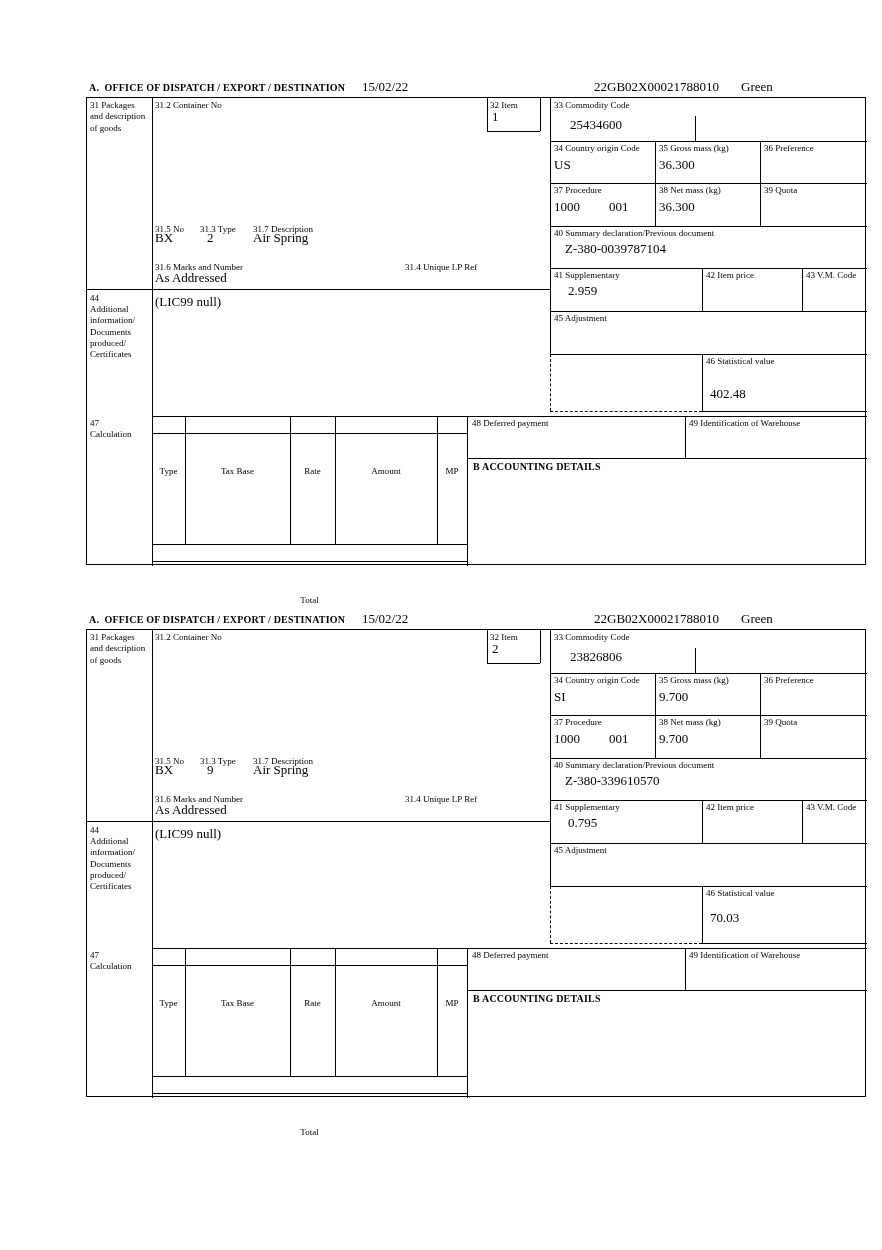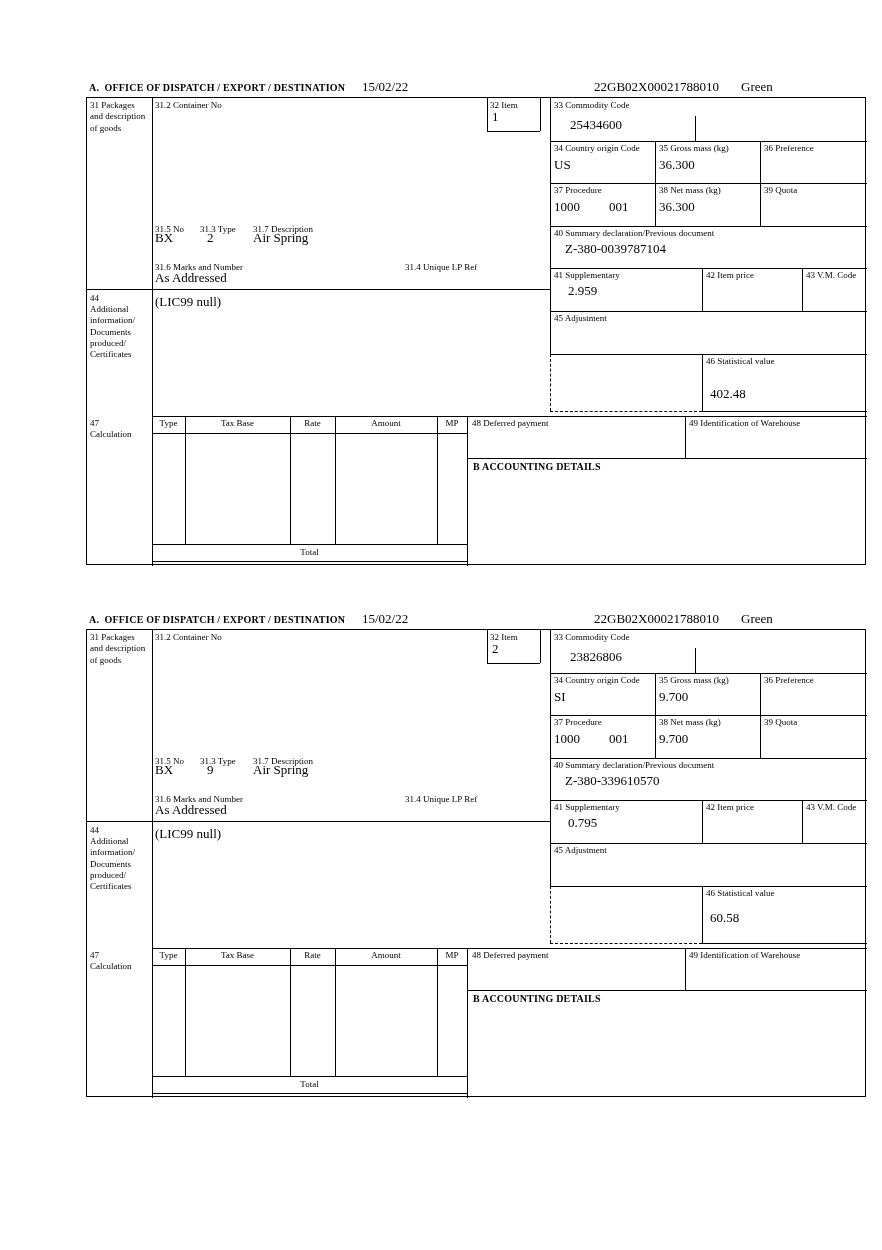--- a/index.html
+++ b/index.html
@@ -10,21 +10,21 @@
   .block{position:absolute;left:4px;width:772px;height:532px;}
   .table{position:absolute;left:82px;top:17px;width:780px;height:468px;border:1px solid #000;box-sizing:border-box;}
   .h{position:absolute;height:1px;background:#000;}
   .v{position:absolute;width:1px;background:#000;}
   .hd{position:absolute;height:0;border-top:1px dashed #000;}
   .vd{position:absolute;width:0;border-left:1px dashed #000;}
   .lbl{position:absolute;font-size:9px;line-height:1.25;white-space:nowrap;}
   .wrap{white-space:normal;}
   .val{position:absolute;font-size:13px;line-height:1.1;white-space:nowrap;}
   .hdr{position:absolute;font-size:10px;font-weight:bold;white-space:pre;letter-spacing:.2px;}
-  .ctr{text-align:center;}
+  .ctr{text-align:center;margin-top:48px;}
 </style>
 </head>
 <body>
 
 <div id="blocks">
   <div class="block" style="top: 80px;">
 
     <div class="hdr" style="left:85px;top:2px;">A.  OFFICE OF DISPATCH / EXPORT / DESTINATION</div>
     <div class="val" style="left:358px;top:0px;">15/02/22</div>
     <div class="val" style="left:590px;top:0px;">22GB02X00021788010</div>
@@ -218,21 +218,21 @@
       <div class="val" style="left:478px;top:144px;">Z-380-339610570</div>
 
       <div class="lbl" style="left:467px;top:172px;">41 Supplementary</div>
       <div class="val" style="left:481px;top:186px;">0.795</div>
       <div class="lbl" style="left:619px;top:172px;">42 Item price</div>
       <div class="lbl" style="left:719px;top:172px;">43 V.M. Code</div>
 
       <div class="lbl" style="left:467px;top:215px;">45 Adjustment</div>
 
       <div class="lbl" style="left:619px;top:258px;">46 Statistical value</div>
-      <div class="val" style="left:623px;top:281px;">60.58</div>
+      <div class="val" style="left:623px;top:281px;">70.03</div>
 
       <div class="lbl ctr" style="left:65px;top:320px;width:33px;">Type</div>
       <div class="lbl ctr" style="left:98px;top:320px;width:105px;">Tax Base</div>
       <div class="lbl ctr" style="left:203px;top:320px;width:45px;">Rate</div>
       <div class="lbl ctr" style="left:248px;top:320px;width:102px;">Amount</div>
       <div class="lbl ctr" style="left:350px;top:320px;width:30px;">MP</div>
       <div class="lbl ctr" style="left:65px;top:449px;width:315px;">Total</div>
 
       <div class="lbl" style="left:385px;top:320px;">48 Deferred payment</div>
       <div class="lbl" style="left:602px;top:320px;">49 Identification of Warehouse</div>

